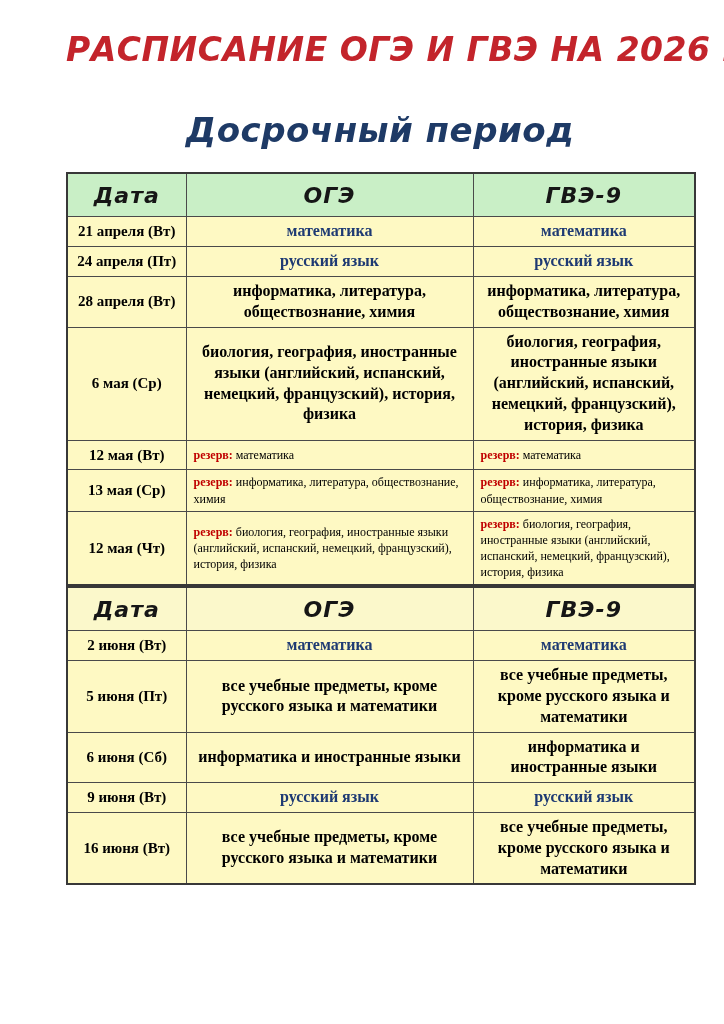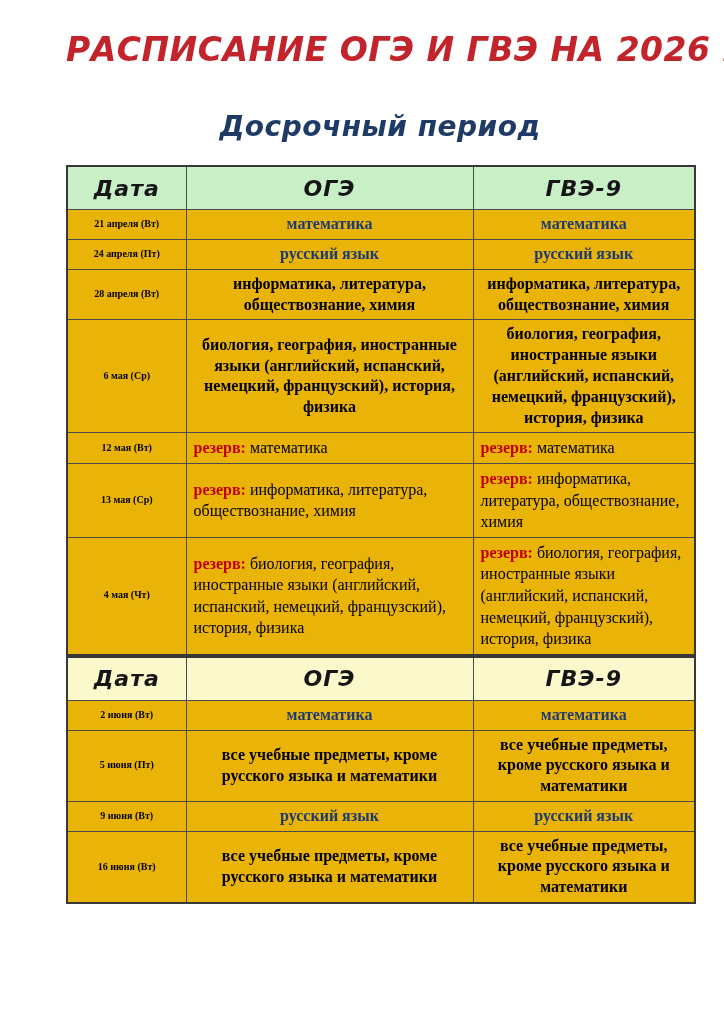--- a/index.html
+++ b/index.html
@@ -26,58 +26,58 @@
     font-style:italic;font-weight:bold;
     font-size:33px;line-height:1.2;
     color:var(--title-red);
     white-space:nowrap;
     letter-spacing:.5px;
   }
   h2.period-heading{
     text-align:center;
     font-family:"DejaVu Sans", sans-serif;
     font-style:italic;font-weight:bold;
-    font-size:28px;line-height:1.2;
+    font-size:34px;line-height:1.2;
     color:var(--heading-blue);
     letter-spacing:.5px;
   }
   .early h2.period-heading{margin:40px 0 22px 0;}
   .main  h2.period-heading{margin:32px 0 18px 0;}
   table.sched{
     border-collapse:collapse;
     width:628px;
     table-layout:fixed;
     border:2px solid #383838;
-    background:#eab308;
+    background:#fef9c3;
   }
   table.sched th, table.sched td{
     border:1px solid var(--border-col);
     vertical-align:middle;
   }
   table.sched thead th{
     height:40px;
     font-family:"DejaVu Sans", sans-serif;
     font-style:italic;font-weight:bold;
     font-size:22px;color:#161616;
     letter-spacing:1px;
   }
   table.sched.early thead th{background:var(--early-header-bg);}
   table.sched.main  thead th{background:var(--main-header-bg);}
   col.c-date{width:119px;}
   col.c-oge{width:287px;}
   col.c-gve{width:222px;}
   td.date{
-    font-weight:bold;font-size:10px;color:#000;
+    font-weight:bold;font-size:15px;color:#000;
     text-align:center;padding:5px 3px;line-height:1.25;
   }
   td.subject{font-size:16px;line-height:1.3;padding:4px 8px;}
   td.subject.blue{color:var(--subject-blue);font-weight:bold;text-align:center;}
   td.subject.black{color:#000;font-weight:bold;text-align:center;}
   td.subject.reserve{
-    font-weight:normal;font-size:16px;color:#000;
+    font-weight:normal;font-size:12px;color:#000;
     text-align:left;padding:4px 7px;line-height:1.35;
   }
   .rsv{color:var(--reserve-red);font-weight:bold;}
 </style>
 </head>
 <body>
 
 <div class="page">
   <div class="content">
 
@@ -123,21 +123,21 @@
               <td class="date">12 мая (Вт)</td>
               <td class="subject reserve"><span class="rsv">резерв:</span> математика</td>
               <td class="subject reserve"><span class="rsv">резерв:</span> математика</td>
             </tr>
             <tr>
               <td class="date">13 мая (Ср)</td>
               <td class="subject reserve"><span class="rsv">резерв:</span> информатика, литература, обществознание, химия</td>
               <td class="subject reserve"><span class="rsv">резерв:</span> информатика, литература, обществознание, химия</td>
             </tr>
             <tr>
-              <td class="date">4 мая (Чт)</td>
+              <td class="date">12 мая (Чт)</td>
               <td class="subject reserve"><span class="rsv">резерв:</span> биология, география, иностранные языки (английский, испанский, немецкий, французский), история, физика</td>
               <td class="subject reserve"><span class="rsv">резерв:</span> биология, география, иностранные языки (английский, испанский, немецкий, французский), история, физика</td>
             </tr>
           </tbody>
       </table>
     </section>
 
     <section class="main">
       <table class="sched main">
         <colgroup>
@@ -157,20 +157,25 @@
               <td class="date">2 июня (Вт)</td>
               <td class="subject blue">математика</td>
               <td class="subject blue">математика</td>
             </tr>
             <tr>
               <td class="date">5 июня (Пт)</td>
               <td class="subject black">все учебные предметы, кроме русского языка и математики</td>
               <td class="subject black">все учебные предметы, кроме русского языка и математики</td>
             </tr>
             <tr>
+              <td class="date">6 июня (Сб)</td>
+              <td class="subject black">информатика и иностранные языки</td>
+              <td class="subject black">информатика и иностранные языки</td>
+            </tr>
+            <tr>
               <td class="date">9 июня (Вт)</td>
               <td class="subject blue">русский язык</td>
               <td class="subject blue">русский язык</td>
             </tr>
             <tr>
               <td class="date">16 июня (Вт)</td>
               <td class="subject black">все учебные предметы, кроме русского языка и математики</td>
               <td class="subject black">все учебные предметы, кроме русского языка и математики</td>
             </tr>
           </tbody>

